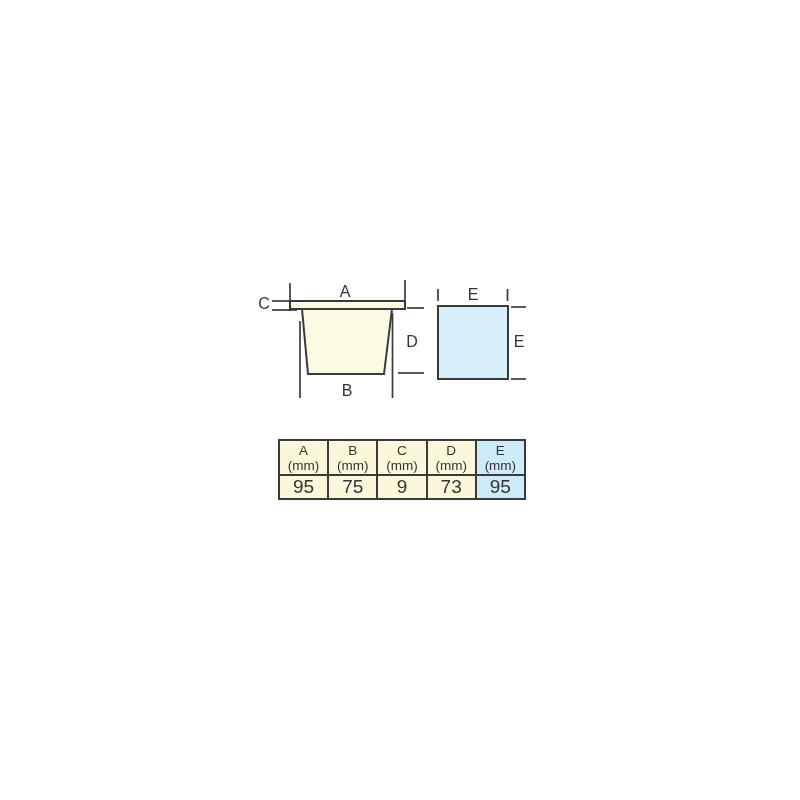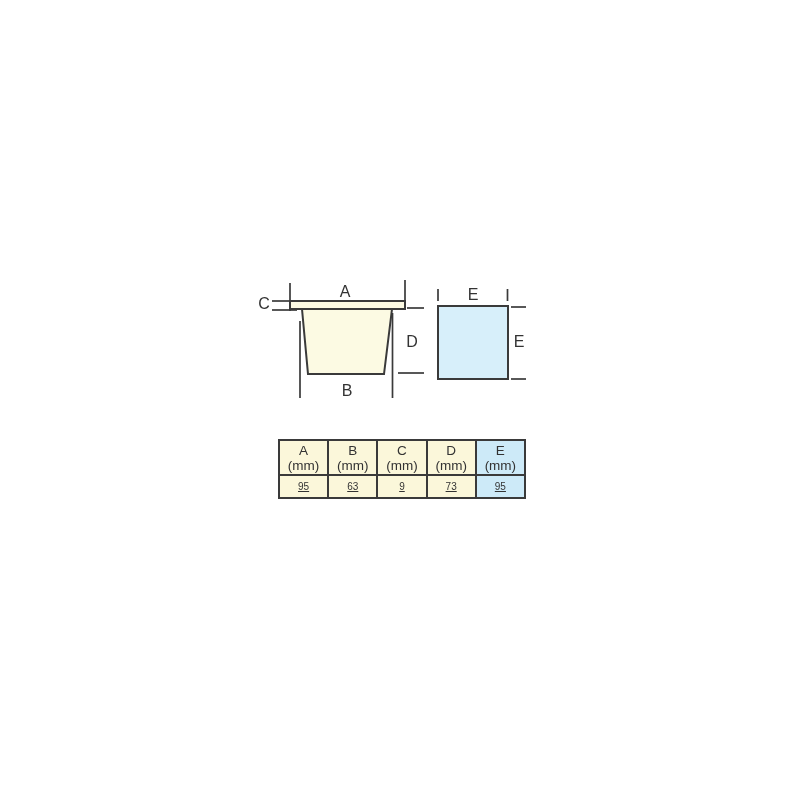--- a/index.html
+++ b/index.html
@@ -53,22 +53,21 @@
     padding: 0;
   }
   table.dim-table th {
     height: 32px;
     font-size: 13.5px;
     line-height: 15px;
     padding-top: 1px;
   }
   table.dim-table td {
     height: 21px;
-    font-size: 10px;
-    text-decoration: underline;
+    font-size: 19px;
   }
   table.dim-table .hl {
     background: #CDEAF8;
   }
   .hdr-line {
     display: block;
   }
 </style>
 </head>
 <body>
@@ -137,21 +136,21 @@
         </th>
         <th class="hl">
           <span class="hdr-line">E</span>
           <span class="hdr-line">(mm)</span>
         </th>
       </tr>
     </thead>
     <tbody>
       <tr>
         <td>95</td>
-        <td>63</td>
+        <td>75</td>
         <td>9</td>
         <td>73</td>
         <td class="hl">95</td>
       </tr>
     </tbody>
   </table>
 
 </div>
 
 </body></html>

